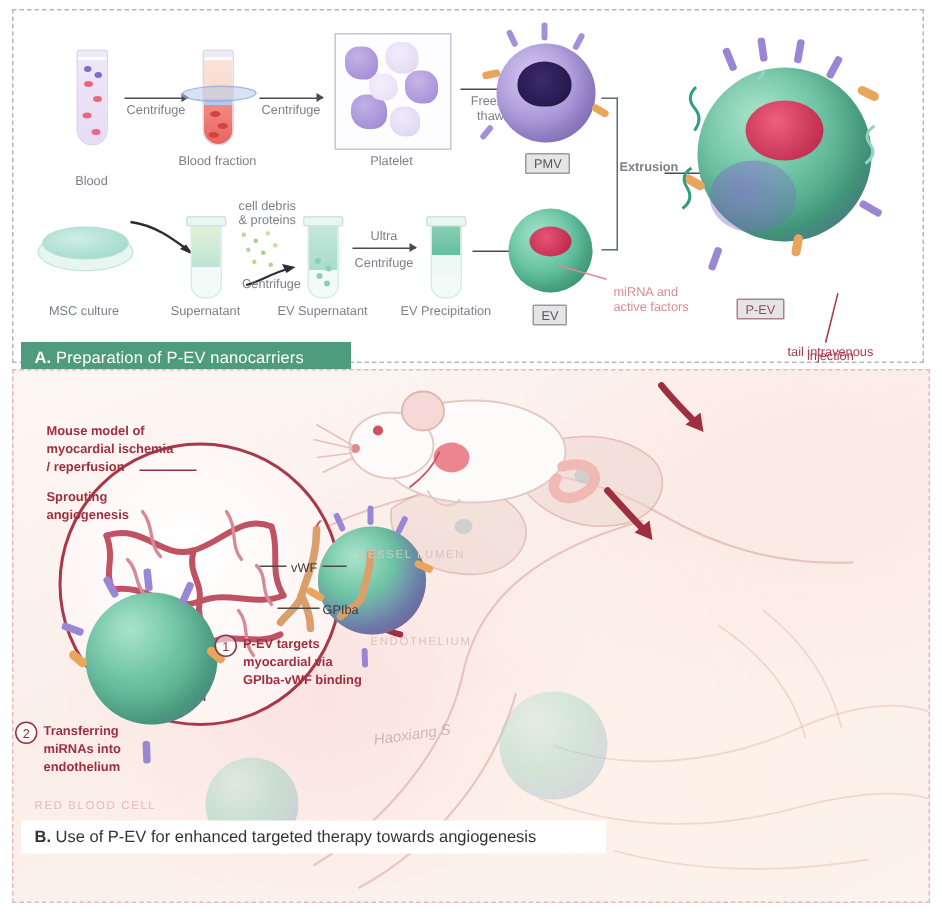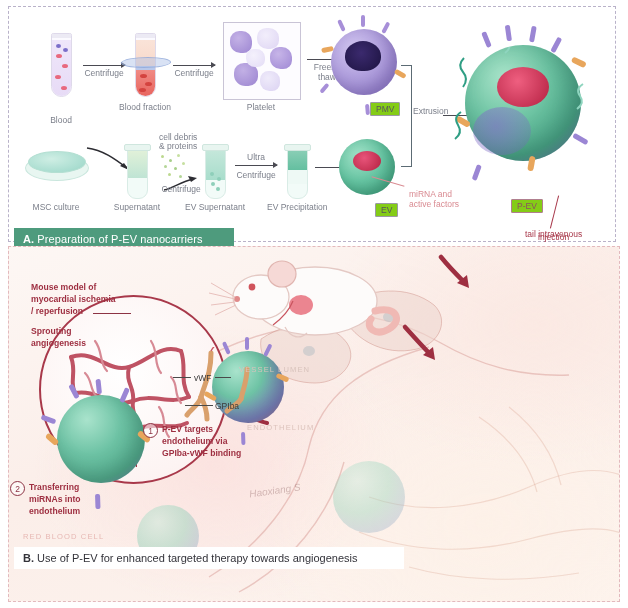--- a/index.html
+++ b/index.html
@@ -32,22 +32,22 @@
   .dish{position:absolute;border-radius:50%;
      background:radial-gradient(ellipse at 40% 35%,#cfeee4,#a9ddd0 70%,#95cfc0);
      border:1px solid #b4dfd2;}
   .dishrim{position:absolute;border-radius:50%;background:#e8f6f1;border:1px solid #c9e6dd;}
 
   
   .ves{position:absolute;border-radius:50%;}
   .ves .core{position:absolute;border-radius:50%;}
   .spike{position:absolute;border-radius:2px;transform-origin:50% 100%;}
 
-  .boxlab{position:absolute;border:1px solid #9a9aa4;background:#84cc16;color:#55555d;
-     font-size:8.5px;padding:1px 5px;border-radius:1px;white-space:nowrap;margin-left:20px;}
+  .boxlab{position:absolute;border:1px solid #9a9aa4;background:#e5e5e5;color:#55555d;
+     font-size:8.5px;padding:1px 5px;border-radius:1px;white-space:nowrap;}
   .boxlab.pev{border-color:#b07f8f;color:#8d4f62;}
 
   .pinklab{position:absolute;color:#d98b92;font-size:8.5px;line-height:1.2;white-space:nowrap;}
 
   .bracket{position:absolute;border:1.2px solid #5c6b74;border-left:none;}
 
   
   #capA{position:absolute;left:14px;top:228px;width:220px;height:22px;background:#4e9b7d;
         display:flex;align-items:center;}
   #capA span{color:#fff;font-size:11px;padding-left:9px;letter-spacing:.1px;}
@@ -214,21 +214,21 @@
            background:radial-gradient(circle at 40% 35%,#e8547a,#b3203f);"></div>
     </div>
     <div class="boxlab" style="left:346px;top:196px;">EV</div>
 
     <div class="leader" style="left:362px;top:174px;width:34px;background:#d98b92;transform:rotate(16deg);"></div>
     <div class="pinklab" style="left:400px;top:182px;">miRNA and</div>
     <div class="pinklab" style="left:400px;top:192px;">active factors</div>
 
     <div class="bracket" style="left:392px;top:58px;width:10px;height:100px;"></div>
     <div class="arrow" style="left:434px;top:108px;width:28px;"></div>
-    <div class="lab" style="left:404px;top:100px;">Extrusion</div>
+    <div class="lab" style="left:404px;top:100px;font-weight:bold;">Extrusion</div>
 
     <div class="ves" style="left:456px;top:38px;width:116px;height:116px;
          background:radial-gradient(circle at 34% 28%,#a8e3c9 0%,#6cc3a2 40%,#49a585 70%,#7c6fc0 100%);
          box-shadow:inset -10px -10px 24px rgba(40,90,80,.35);">
       <div class="core" style="left:32px;top:22px;width:52px;height:40px;border-radius:50%;
            background:radial-gradient(circle at 40% 35%,#ef5f80,#b31f40);"></div>
       <div class="tissue" style="left:8px;top:62px;width:58px;height:48px;border-radius:50%;
            background:radial-gradient(circle at 40% 40%,rgba(130,110,200,.65),rgba(110,90,185,.2));"></div>
     </div>
     <div class="spike" style="left:478px;top:24px;width:5px;height:16px;background:#9b86d4;transform:rotate(-22deg);"></div>
@@ -396,21 +396,21 @@
       </g>
     </svg>
     <div class="tinylab" style="left:185px;top:126px;color:#3a3a3a;font-size:8.5px;">vWF</div>
     <div class="leader" style="left:164px;top:130px;width:18px;background:#4a4a4a;"></div>
     <div class="leader" style="left:206px;top:130px;width:16px;background:#4a4a4a;"></div>
     <div class="tinylab" style="left:206px;top:154px;color:#3a3a3a;font-size:8.5px;">GPIba</div>
     <div class="leader" style="left:176px;top:158px;width:28px;background:#4a4a4a;"></div>
 
     <div class="numc" style="left:134px;top:176px;">1</div>
     <div class="darklab" style="left:153px;top:177px;">P-EV targets</div>
-    <div class="darklab" style="left:153px;top:189px;">endothelium via</div>
+    <div class="darklab" style="left:153px;top:189px;">myocardial via</div>
     <div class="darklab" style="left:153px;top:201px;">GPIba-vWF binding</div>
 
     <div class="numc" style="left:0px;top:234px;left:1px;">2</div>
     <div class="darklab" style="left:20px;top:235px;">Transferring</div>
     <div class="darklab" style="left:20px;top:247px;">miRNAs into</div>
     <div class="darklab" style="left:20px;top:259px;">endothelium</div>
 
     <div class="faint" style="left:230px;top:118px;color:#d8c3bc;">VESSEL LUMEN</div>
     <div class="faint" style="left:238px;top:176px;color:#dcc3bc;">ENDOTHELIUM</div>
     <div class="faint" style="left:14px;top:285px;color:#e7b8b4;">RED BLOOD CELL</div>

